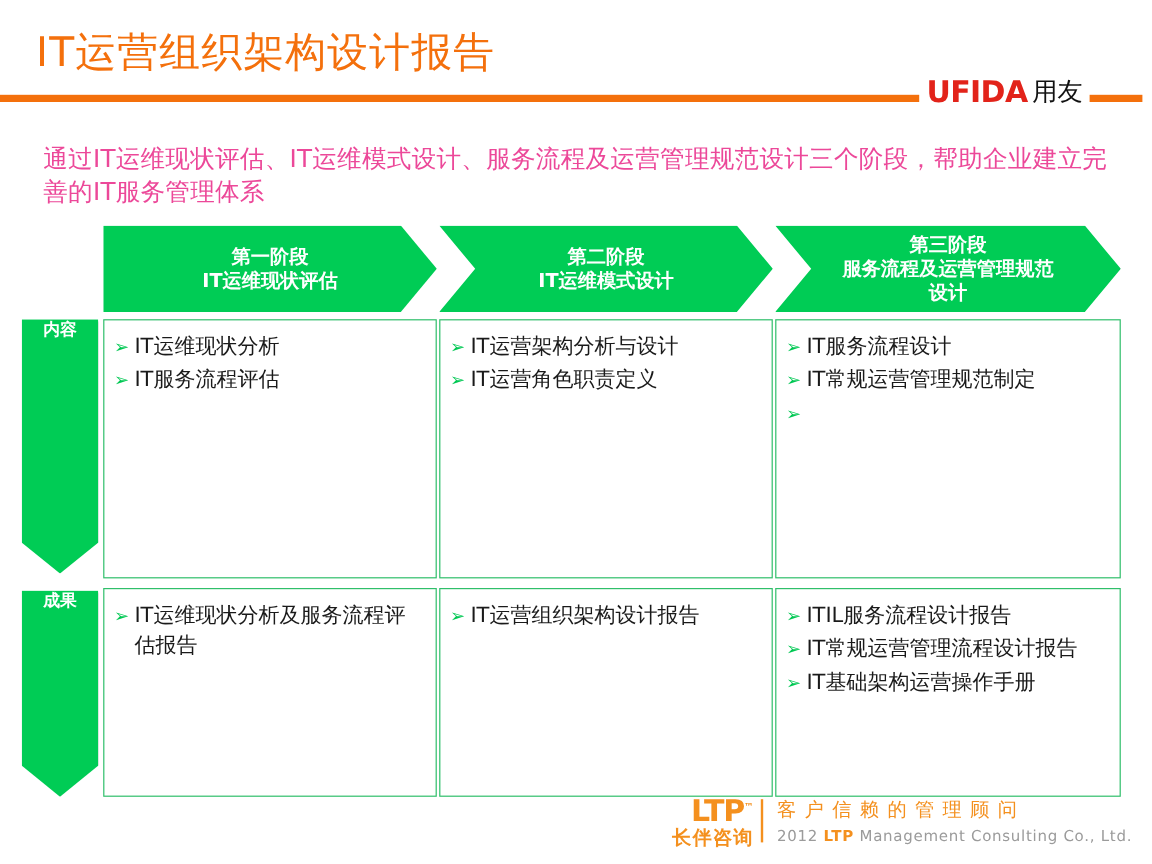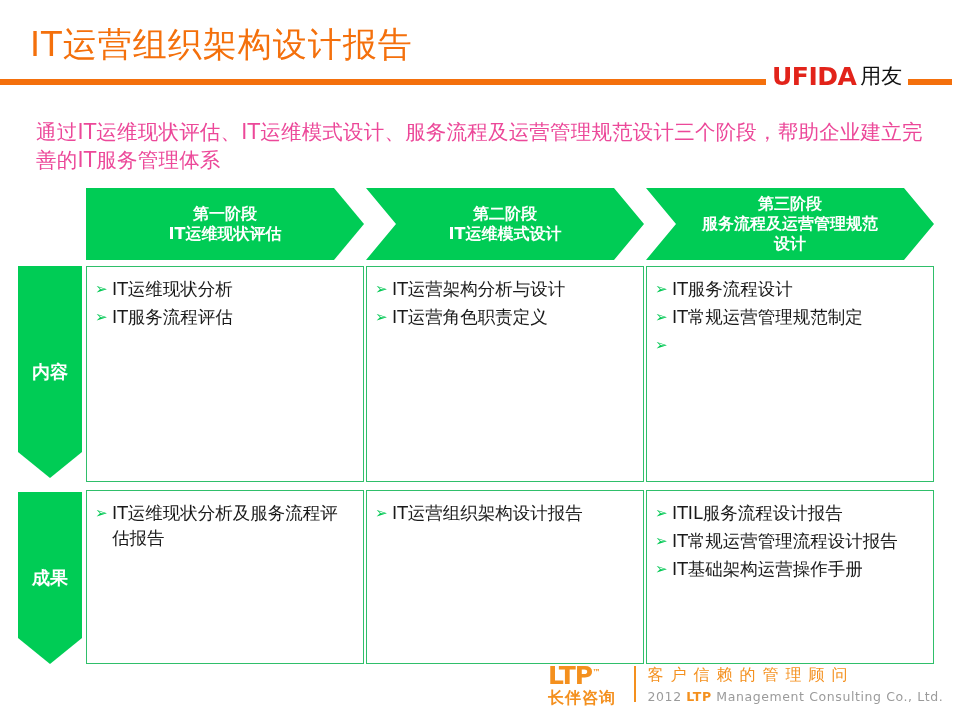--- a/index.html
+++ b/index.html
@@ -109,24 +109,24 @@
   }
   .chevron .cline { display: block; }
 
   
   .rowlabel {
     position: absolute;
     left: 18px;
     width: 64px;
     background: #00CC55;
     color: #ffffff;
-    font-size: 18px;
+    font-size: 14px;
     font-weight: bold;
     display: flex;
-    align-items: center;
+    align-items: flex-start;
     justify-content: center;
     clip-path: polygon(0 0, 100% 0, 100% calc(100% - 26px), 50% 100%, 0 calc(100% - 26px));
     filter: drop-shadow(2px 2px 0px rgba(0,0,0,0.85));
     box-sizing: border-box;
   }
   #rowlabel-content { top: 266px;  height: 212px; }
   #rowlabel-outcome { top: 492px;  height: 172px; }
 
   
   .cell {
@@ -168,21 +168,21 @@
     left: 548px;
     top: 660px;
     width: 400px;
     height: 48px;
     display: flex;
     align-items: center;
   }
   #ltp-logo {
     width: 80px;
     flex: 0 0 80px;
-    text-align: left;
+    text-align: right;
     line-height: 1;
   }
   #ltp-mark {
     font-size: 25px;
     font-weight: bold;
     color: #F4901E;
     letter-spacing: -1px;
     font-family: "DejaVu Sans", "Liberation Sans", sans-serif;
     position: relative;
     display: inline-block;

